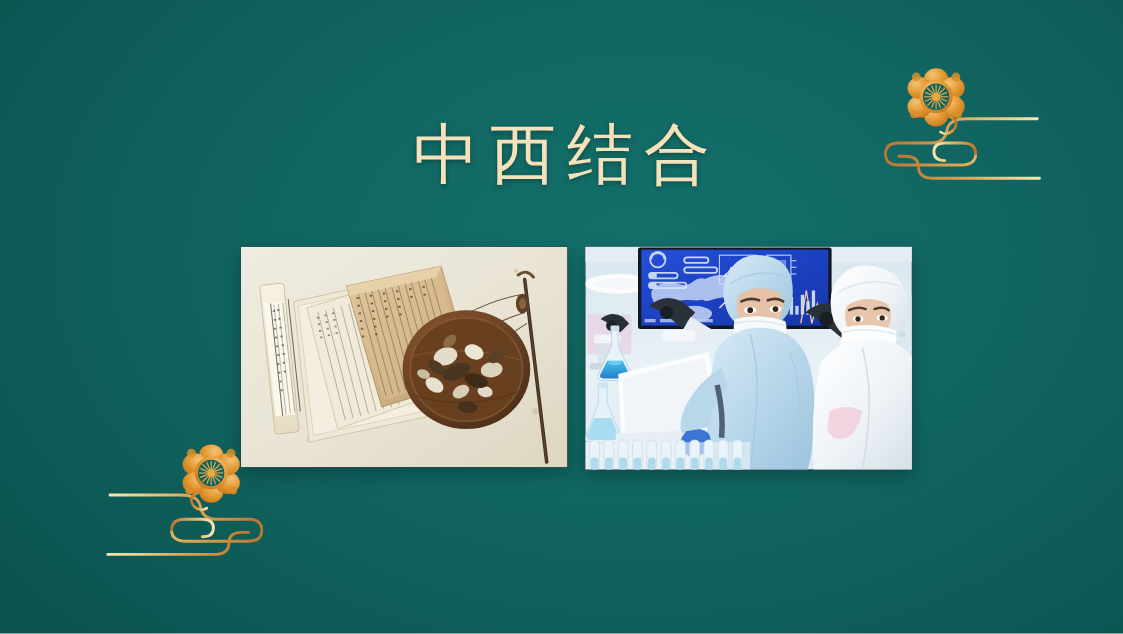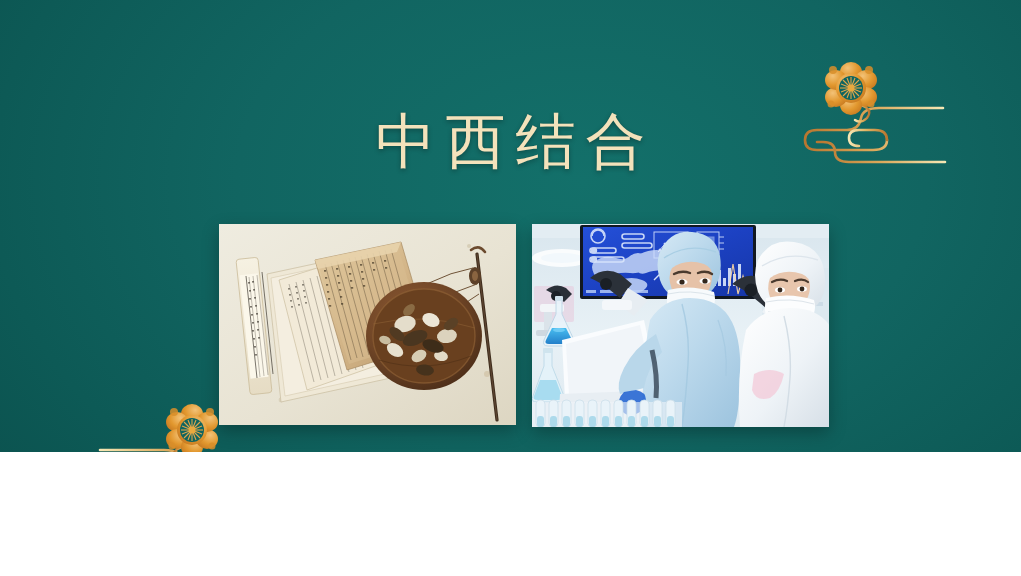--- a/index.html
+++ b/index.html
@@ -6,21 +6,21 @@
   * { margin:0; padding:0; box-sizing:border-box; }
 
   html, body {
     width:1021px; height:576px;
     overflow:hidden;
     font-family:"Liberation Sans", sans-serif;
   }
 
   .slide {
     position:relative;
-    width:1021px; height:452px;
+    width:1021px; height:576px;
     background:
       radial-gradient(ellipse 820px 560px at 57% 40%, #13706a 0%, #116561 42%, #0d5a56 72%, #0a4e4b 100%),
       linear-gradient(135deg, #126c67 0%, #0f6460 45%, #0b524f 100%);
     overflow:hidden;
   }
 
   
   .title-wrap {
     position:absolute;
     left:0; right:0;

